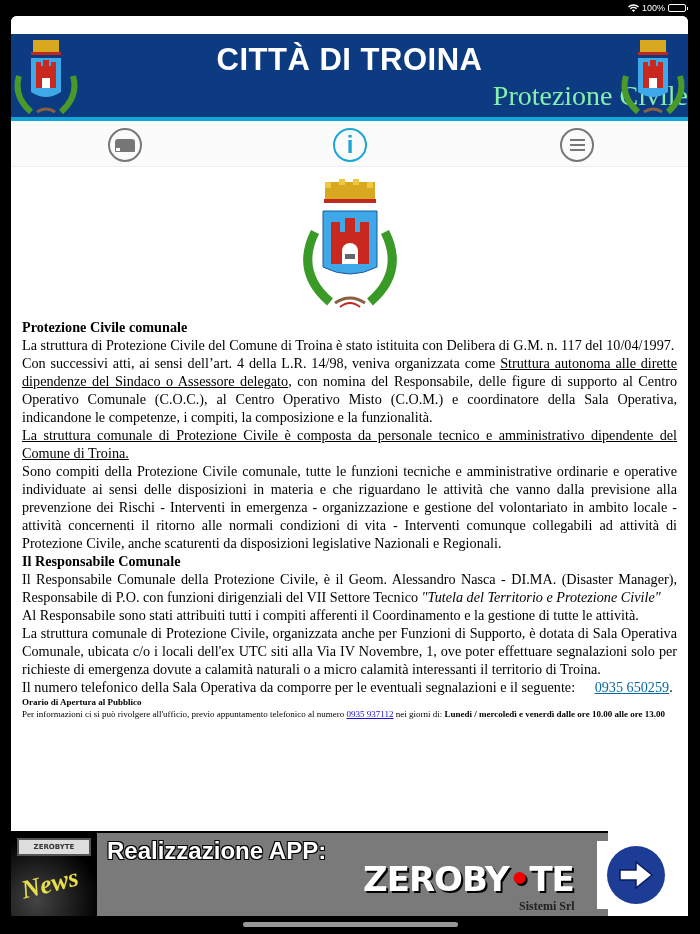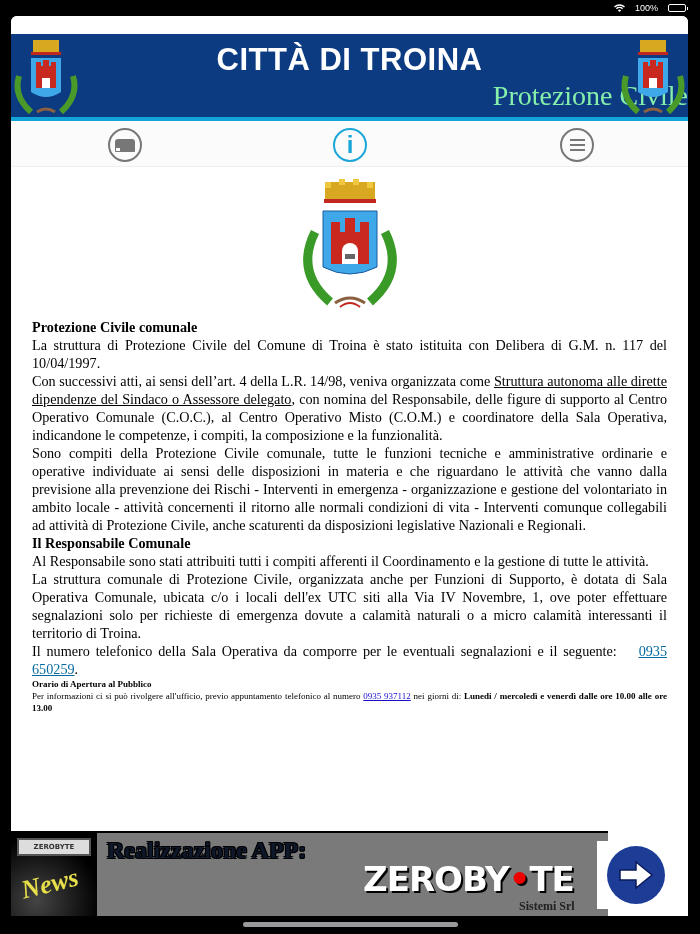--- a/index.html
+++ b/index.html
@@ -2,21 +2,21 @@
 <html><head>
 <meta charset="utf-8">
 <style>
   * { box-sizing: border-box; margin: 0; padding: 0; }
   html, body { width: 700px; height: 934px; background: #000; overflow: hidden; }
   body { position: relative; font-family: "Liberation Serif", serif; }
 
   .statusbar { position: absolute; left: 0; top: 0; width: 700px; height: 16px; color: #fff;
     font-family: "Liberation Sans", sans-serif; font-size: 9px; }
   .statusbar .time { position: absolute; left: 14px; top: 3px; margin-top: 35px; }
-  .statusbar .right { position: absolute; right: 14px; top: 3px; display: flex; align-items: center; gap: 10px; }
+  .statusbar .right { position: absolute; right: 14px; top: 3px; display: flex; align-items: center; gap: 3px; }
   .battery { width: 18px; height: 8px; border: 1px solid #fff; border-radius: 2px; padding: 1px; position: relative; }
   .battery::after { content: ""; position: absolute; right: -3px; top: 2px; width: 1px; height: 3px; background: #fff; }
   .battery .fill { width: 100%; height: 100%; background: #fff; border-radius: 1px; }
 
   .app { position: absolute; left: 11px; top: 16px; width: 677px; height: 900px; background: #fff;
     border-radius: 6px 6px 0 0; overflow: hidden; }
 
   .topgap { height: 18px; background: #fff; }
 
   .banner { position: relative; height: 87px; background: #0c3b82; border-bottom: 4px solid #12a6d8; }
@@ -33,41 +33,41 @@
     align-items: center; justify-content: center; cursor: pointer; }
   .navbtn.reader { left: 97px; border: 2.5px solid #777; }
   .navbtn.info { left: 322px; border: 2.5px solid #1aa6d6; }
   .navbtn.menu { left: 549px; border: 2.5px solid #777; }
   .reader-glyph { width: 20px; height: 13px; background: #777; border-radius: 3px 3px 1px 1px; position: relative; }
   .reader-glyph::after { content: ""; position: absolute; left: 1px; bottom: 1px; width: 4px; height: 3px; background: #fbfbfb; }
   .info-glyph { color: #1aa6d6; font-family: "Liberation Sans", sans-serif; font-weight: bold; font-size: 24px; line-height: 1; }
   .menu-glyph { display: flex; flex-direction: column; gap: 3px; }
   .menu-glyph span { display: block; width: 15px; height: 2px; background: #777; }
 
-  .content { padding: 0 21px; }
+  .content { padding: 0 11px; }
   .crest-big { display: block; margin: 10px auto 6px auto; width: 110px; height: 135px; }
 
   .text { font-size: 14.2px; line-height: 18px; color: #000; text-align: justify; }
   .text p { margin: 0; }
   .text .h { font-weight: bold; }
   .text u { text-decoration: underline; }
   .text a { color: #0369a1; text-decoration: underline; margin-left: 16px; }
 
   .small { font-family: Liberation Serif, serif; font-size: 9px; line-height: 12px; color: #000; text-align: justify; }
   .small .h { font-weight: bold; }
   .small a { color: #1a0dcc; text-decoration: underline; }
 
   .footer { position: absolute; left: 0; top: 815px; width: 597px; height: 87px; background: #7a7a7a;
     border-top: 2px solid #000; border-bottom: 2px solid #fff; }
   .footer .news { position: absolute; left: 0; top: 0; width: 86px; height: 85px; background: radial-gradient(circle at 30% 80%, #444, #000 70%); }
   .footer .news .zb { position: absolute; left: 6px; top: 5px; width: 74px; height: 18px; background: #ddd; border: 2px solid #555;
     font-family: "DejaVu Sans", sans-serif; font-size: 7px; color: #333; text-align: center; line-height: 14px; font-weight: bold; }
   .footer .news .nw { position: absolute; left: 10px; top: 36px; color: #e8e04a; font-family: "Liberation Serif", serif;
     font-style: italic; font-weight: bold; font-size: 26px; transform: rotate(-14deg); }
-  .footer .realiz { position: absolute; left: 96px; top: 4px; color: #0f172a; font-family: Liberation Serif, serif;
+  .footer .realiz { position: absolute; left: 96px; top: 4px; color: #ffffff; font-family: Liberation Sans, sans-serif;
     font-weight: bold; font-size: 24px; text-shadow: 1px 1px 0 #000, -1px -1px 0 #000, 1px -1px 0 #000, -1px 1px 0 #000; }
   .footer .brand { position: absolute; left: 352px; top: 26px; color: #fff; font-family: "DejaVu Sans", sans-serif;
     font-weight: bold; font-size: 34px; letter-spacing: -1px; text-shadow: 2px 2px 0 #000; }
   .footer .brand .dot { color: #e00; }
   .footer .sistemi { position: absolute; left: 508px; top: 66px; color: #222; font-family: "Liberation Serif", serif; font-size: 12px; font-weight: bold; }
   .footer .arrowbox { position: absolute; left: 586px; top: 8px; width: 77px; height: 68px; background: #fff;
     display: flex; align-items: center; justify-content: center; cursor: pointer; }
   .footer .arrowcirc { width: 58px; height: 58px; border-radius: 50%; background: #1c3c96; display: flex; align-items: center; justify-content: center; }
 
   .homebar { position: absolute; left: 243px; top: 922px; width: 215px; height: 5px; border-radius: 3px; background: #999; }
@@ -156,23 +156,25 @@
       <path d="M47 87 V74 A8 8 0 0 1 63 74 V87 Z" fill="#fff"></path>
       <rect x="50" y="77" width="10" height="5" fill="#666"></rect>
       <path d="M40 126 Q55 116 70 126" stroke="#8a6040" stroke-width="3" fill="none"></path>
       <path d="M45 130 Q55 122 65 130" stroke="#c02820" stroke-width="2" fill="none"></path>
     </svg>
 
     <div class="text">
       <p class="h">Protezione Civile comunale</p>
       <p>La struttura di Protezione Civile del Comune di Troina è stato istituita con Delibera di G.M. n. 117 del 10/04/1997.</p>
       <p><span>Con successivi atti, ai sensi dell’art. 4 della L.R. 14/98, veniva organizzata come </span><u>Struttura autonoma alle dirette dipendenze del Sindaco o Assessore delegato</u><span>, con nomina del Responsabile, delle figure di supporto al Centro Operativo Comunale (C.O.C.), al Centro Operativo Misto (C.O.M.) e coordinatore della Sala Operativa, indicandone le competenze, i compiti, la composizione e la funzionalità.</span></p>
+      <p><u>La struttura comunale di Protezione Civile è composta da personale tecnico e amministrativo dipendente del Comune di Troina.</u></p>
       <p>Sono compiti della Protezione Civile comunale, tutte le funzioni tecniche e amministrative ordinarie e operative individuate ai sensi delle disposizioni in materia e che riguardano le attività che vanno dalla previsione alla prevenzione dei Rischi - Interventi in emergenza - organizzazione e gestione del volontariato in ambito locale - attività concernenti il ritorno alle normali condizioni di vita - Interventi comunque collegabili ad attività di Protezione Civile, anche scaturenti da disposizioni legislative Nazionali e Regionali.</p>
 
       <p class="h">Il Responsabile Comunale</p>
+      <p><span>Il Responsabile Comunale della Protezione Civile, è il Geom. Alessandro Nasca - DI.MA. (Disaster Manager), Responsabile di P.O. con funzioni dirigenziali del VII Settore Tecnico </span><i>"Tutela del Territorio e Protezione Civile"</i></p>
       <p>Al Responsabile sono stati attribuiti tutti i compiti afferenti il Coordinamento e la gestione di tutte le attività.</p>
       <p>La struttura comunale di Protezione Civile, organizzata anche per Funzioni di Supporto, è dotata di Sala Operativa Comunale, ubicata c/o i locali dell'ex UTC siti alla Via IV Novembre, 1, ove poter effettuare segnalazioni solo per richieste di emergenza dovute a calamità naturali o a micro calamità interessanti il territorio di Troina.</p>
       <p><span>Il numero telefonico della Sala Operativa da comporre per le eventuali segnalazioni e il seguente: </span><a>0935 650259</a><span>.</span></p>
     </div>
 
     <div class="small">
       <p class="h">Orario di Apertura al Pubblico</p>
       <p><span>Per informazioni ci si può rivolgere all'ufficio, previo appuntamento telefonico al numero </span><a>0935 937112</a><span> nei giorni di: </span><b>Lunedi / mercoledì e venerdì dalle ore 10.00 alle ore 13.00</b></p>
     </div>
   </div>

